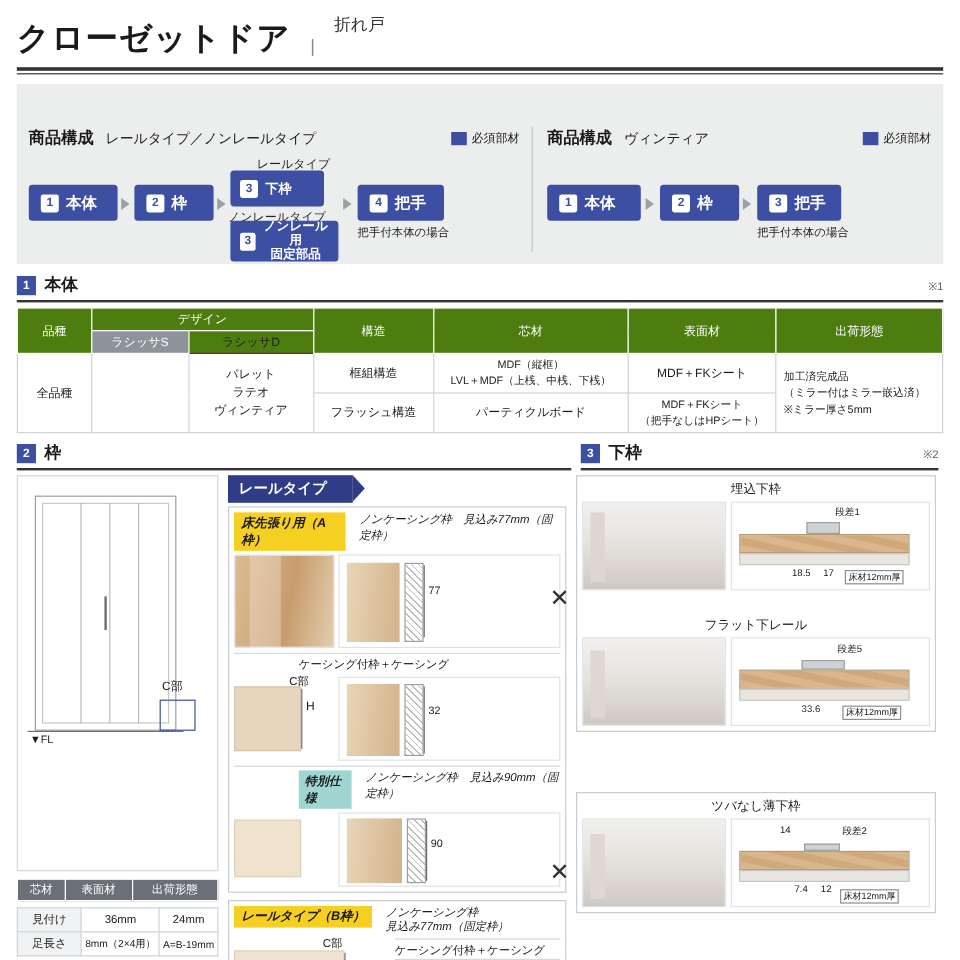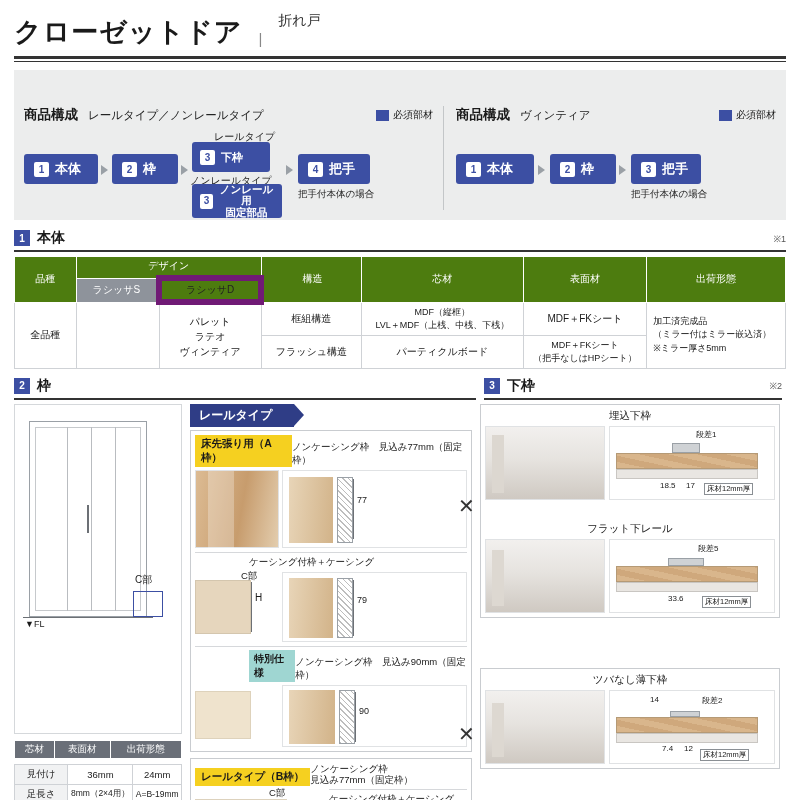--- a/index.html
+++ b/index.html
@@ -67,21 +67,21 @@
   .lower { display:flex; gap:8px; margin-top:4px; }
   .col-a { width:168px; }
   .col-b { width:282px; }
   .col-c { width:300px; }
   .subtables { margin-top:6px; }
   table.mini { width:100%; border-collapse:collapse; font-size:9.5px; margin-top:5px; }
   table.mini th { background:#6a6f78; color:#fff; font-weight:normal; border:1px solid #fff; padding:2px; }
   table.mini td { border:1px solid #cfd2d6; padding:3px 2px; text-align:center; }
 
   .panelbox { border:1px solid #c9ccd0; position:relative; background:#fff; }
-  .tagrow { display:flex; align-items:flex-end; gap:0; }
+  .tagrow { display:flex; align-items:flex-start; gap:11px;font-style:italic; }
   .railtab { position:relative; background:#2f3d86; color:#fff; font-size:12px; font-weight:bold;
              padding:3px 22px 3px 9px; display:inline-block; }
   .railtab:after { content:""; position:absolute; right:-10px; top:0; border-left:10px solid #2f3d86;
                    border-top:11px solid transparent; border-bottom:11px solid transparent; }
   .yellowtag { background:#f5d020; font-size:10.5px; font-weight:bold; padding:2px 6px; }
   .tealtag { background:#9fd6d2; font-size:10px; font-weight:bold; padding:2px 5px; }
   .cell-lbl { font-size:10.5px; }
   .xmark { font-size:20px; color:#333; }
 
   
@@ -195,21 +195,21 @@
         <tr>
       <th rowspan="2" style="width:8%">品種</th>
       <th colspan="2" style="width:24%">デザイン</th>
       <th rowspan="2" style="width:13%">構造</th>
       <th rowspan="2" style="width:21%">芯材</th>
       <th rowspan="2" style="width:16%">表面材</th>
       <th rowspan="2" style="width:18%">出荷形態</th>
     </tr>
     <tr>
       <th class="light">ラシッサS</th>
-      <th class="hl" style="color:#222; border:6px solid #701a75;">ラシッサD</th>
+      <th class="hl" style="color:#222; border:1px solid #701a75;">ラシッサD</th>
     </tr>
     <tr>
       <td rowspan="2">全品種</td>
       <td rowspan="2"></td>
       <td rowspan="2" style="line-height:1.5;">
         <div>パレット</div>
         <div>ラテオ</div>
         <div>ヴィンティア</div>
       </td>
       <td>框組構造</td>
@@ -329,21 +329,21 @@
             <div style="width:84px; height:70px; position:relative;">
               <div class="dr" style="left:0; top:8px; width:56px; height:54px; background:#e6d6bd; border:1px solid #d4c6ae;"></div>
               <div class="dr" style="left:60px; top:20px; font-size:10px;">H</div>
               <div class="dr" style="left:56px; top:10px; width:1px; height:50px; background:#6c7075;"></div>
               <div class="dr" style="left:46px; top:-2px; font-size:9.5px;">C部</div>
             </div>
             <div style="flex:1;">
               <div style="height:70px; border:1px solid #e0e2e4; position:relative; background:#fff;">
                 <div class="dr wood2" style="left:6px; top:5px; width:44px; height:60px;"></div>
                 <div class="dr hatch" style="left:54px; top:5px; width:16px; height:60px; border:1px solid #9aa0a6;"></div>
-                <div class="dr" style="left:74px; top:22px; font-size:9px;">79</div>
+                <div class="dr" style="left:74px; top:22px; font-size:9px;">32</div>
                 <div class="dr" style="left:70px; top:7px; width:1px; height:56px; background:#6c7075;"></div>
               </div>
             </div>
           </div>
         </div>
 
         <div style="border-top:1px solid #d6d8db; margin-top:4px; padding-top:3px;">
           <div class="tagrow" style="margin-left:54px;">
             <span class="tealtag">特別仕様</span>
             <span class="cell-lbl" style="font-size:9.5px;">ノンケーシング枠　見込み90mm（固定枠）</span>

